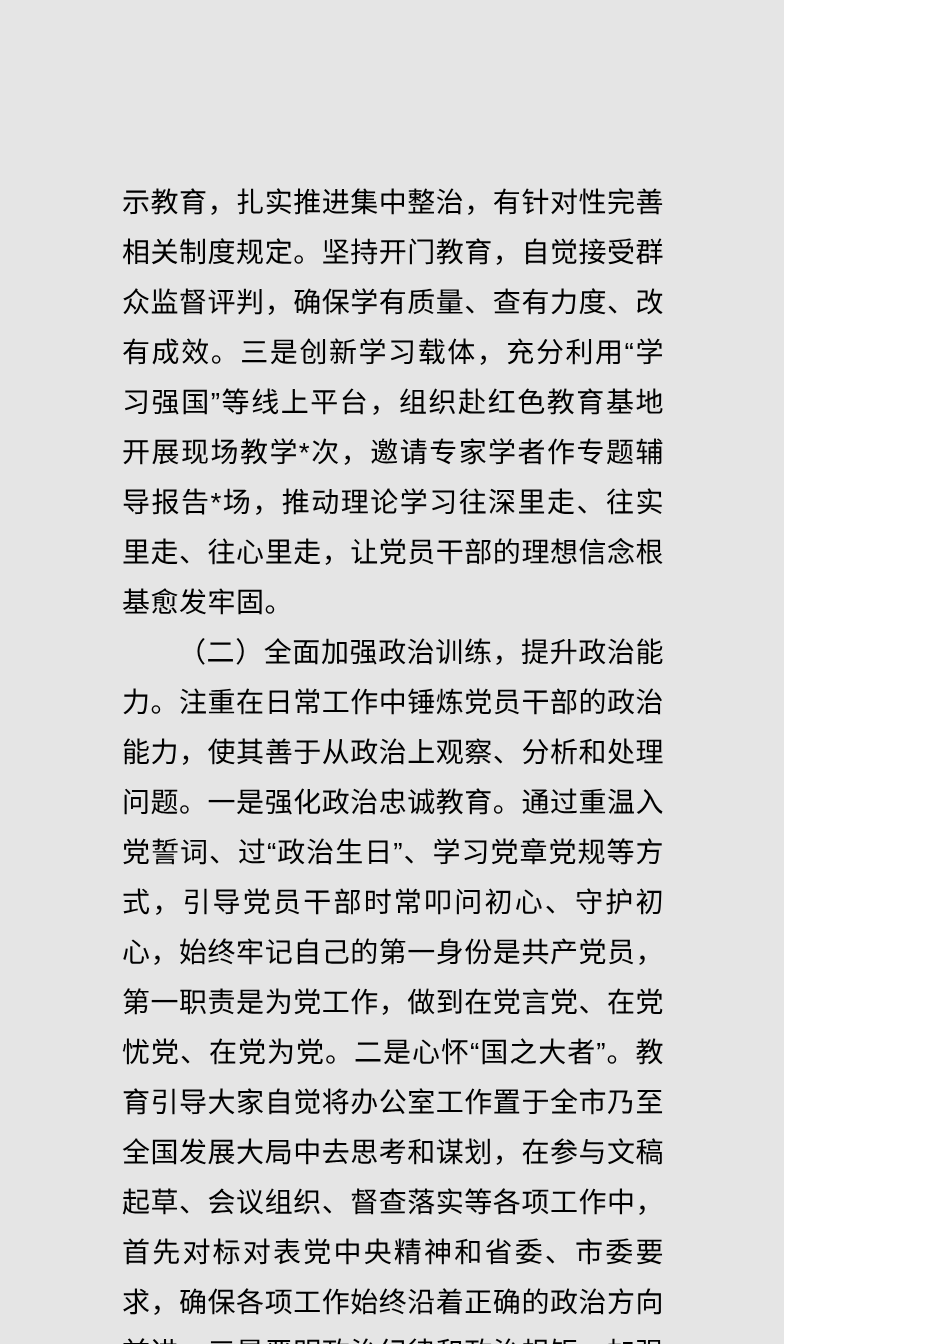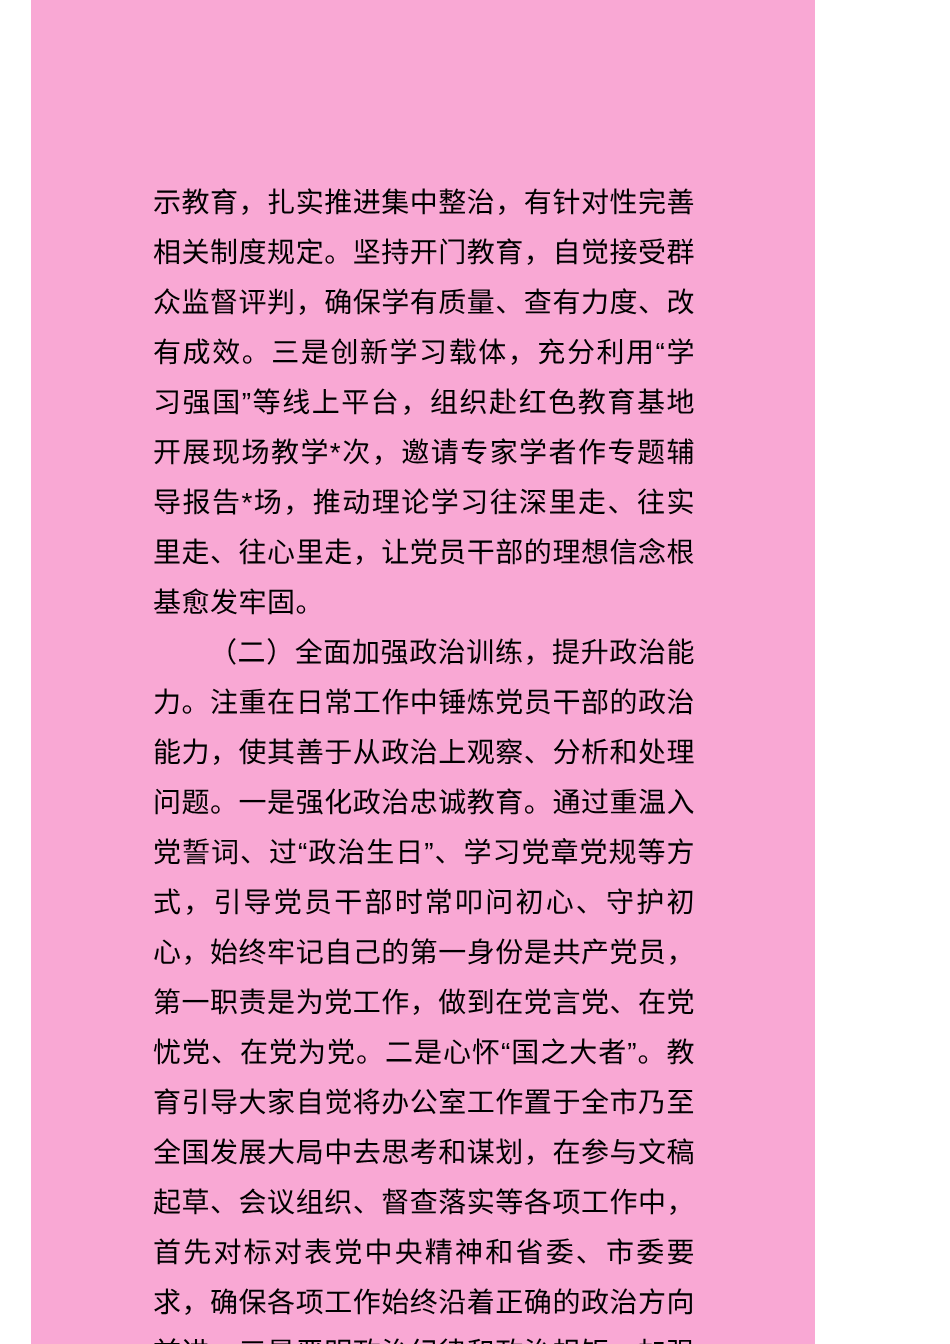--- a/index.html
+++ b/index.html
@@ -12,22 +12,21 @@
     height: 1344px;
     font-family: "Liberation Sans", "DejaVu Sans", sans-serif;
     color: #000000;
     overflow: hidden;
   }
   .page {
     box-sizing: border-box;
     width: 784px;
     height: 1344px;
     padding: 178px 120px 0 122px;
-    background: #f9a8d4;
-    margin-left: 31px;
+    background: #e5e5e5;
   }
   .doc-body p {
     margin: 0;
     padding: 0;
     font-size: 28px;
     line-height: 50px;
     text-align: justify;
     text-justify: inter-ideograph;
     letter-spacing: 0.5px;
   }

